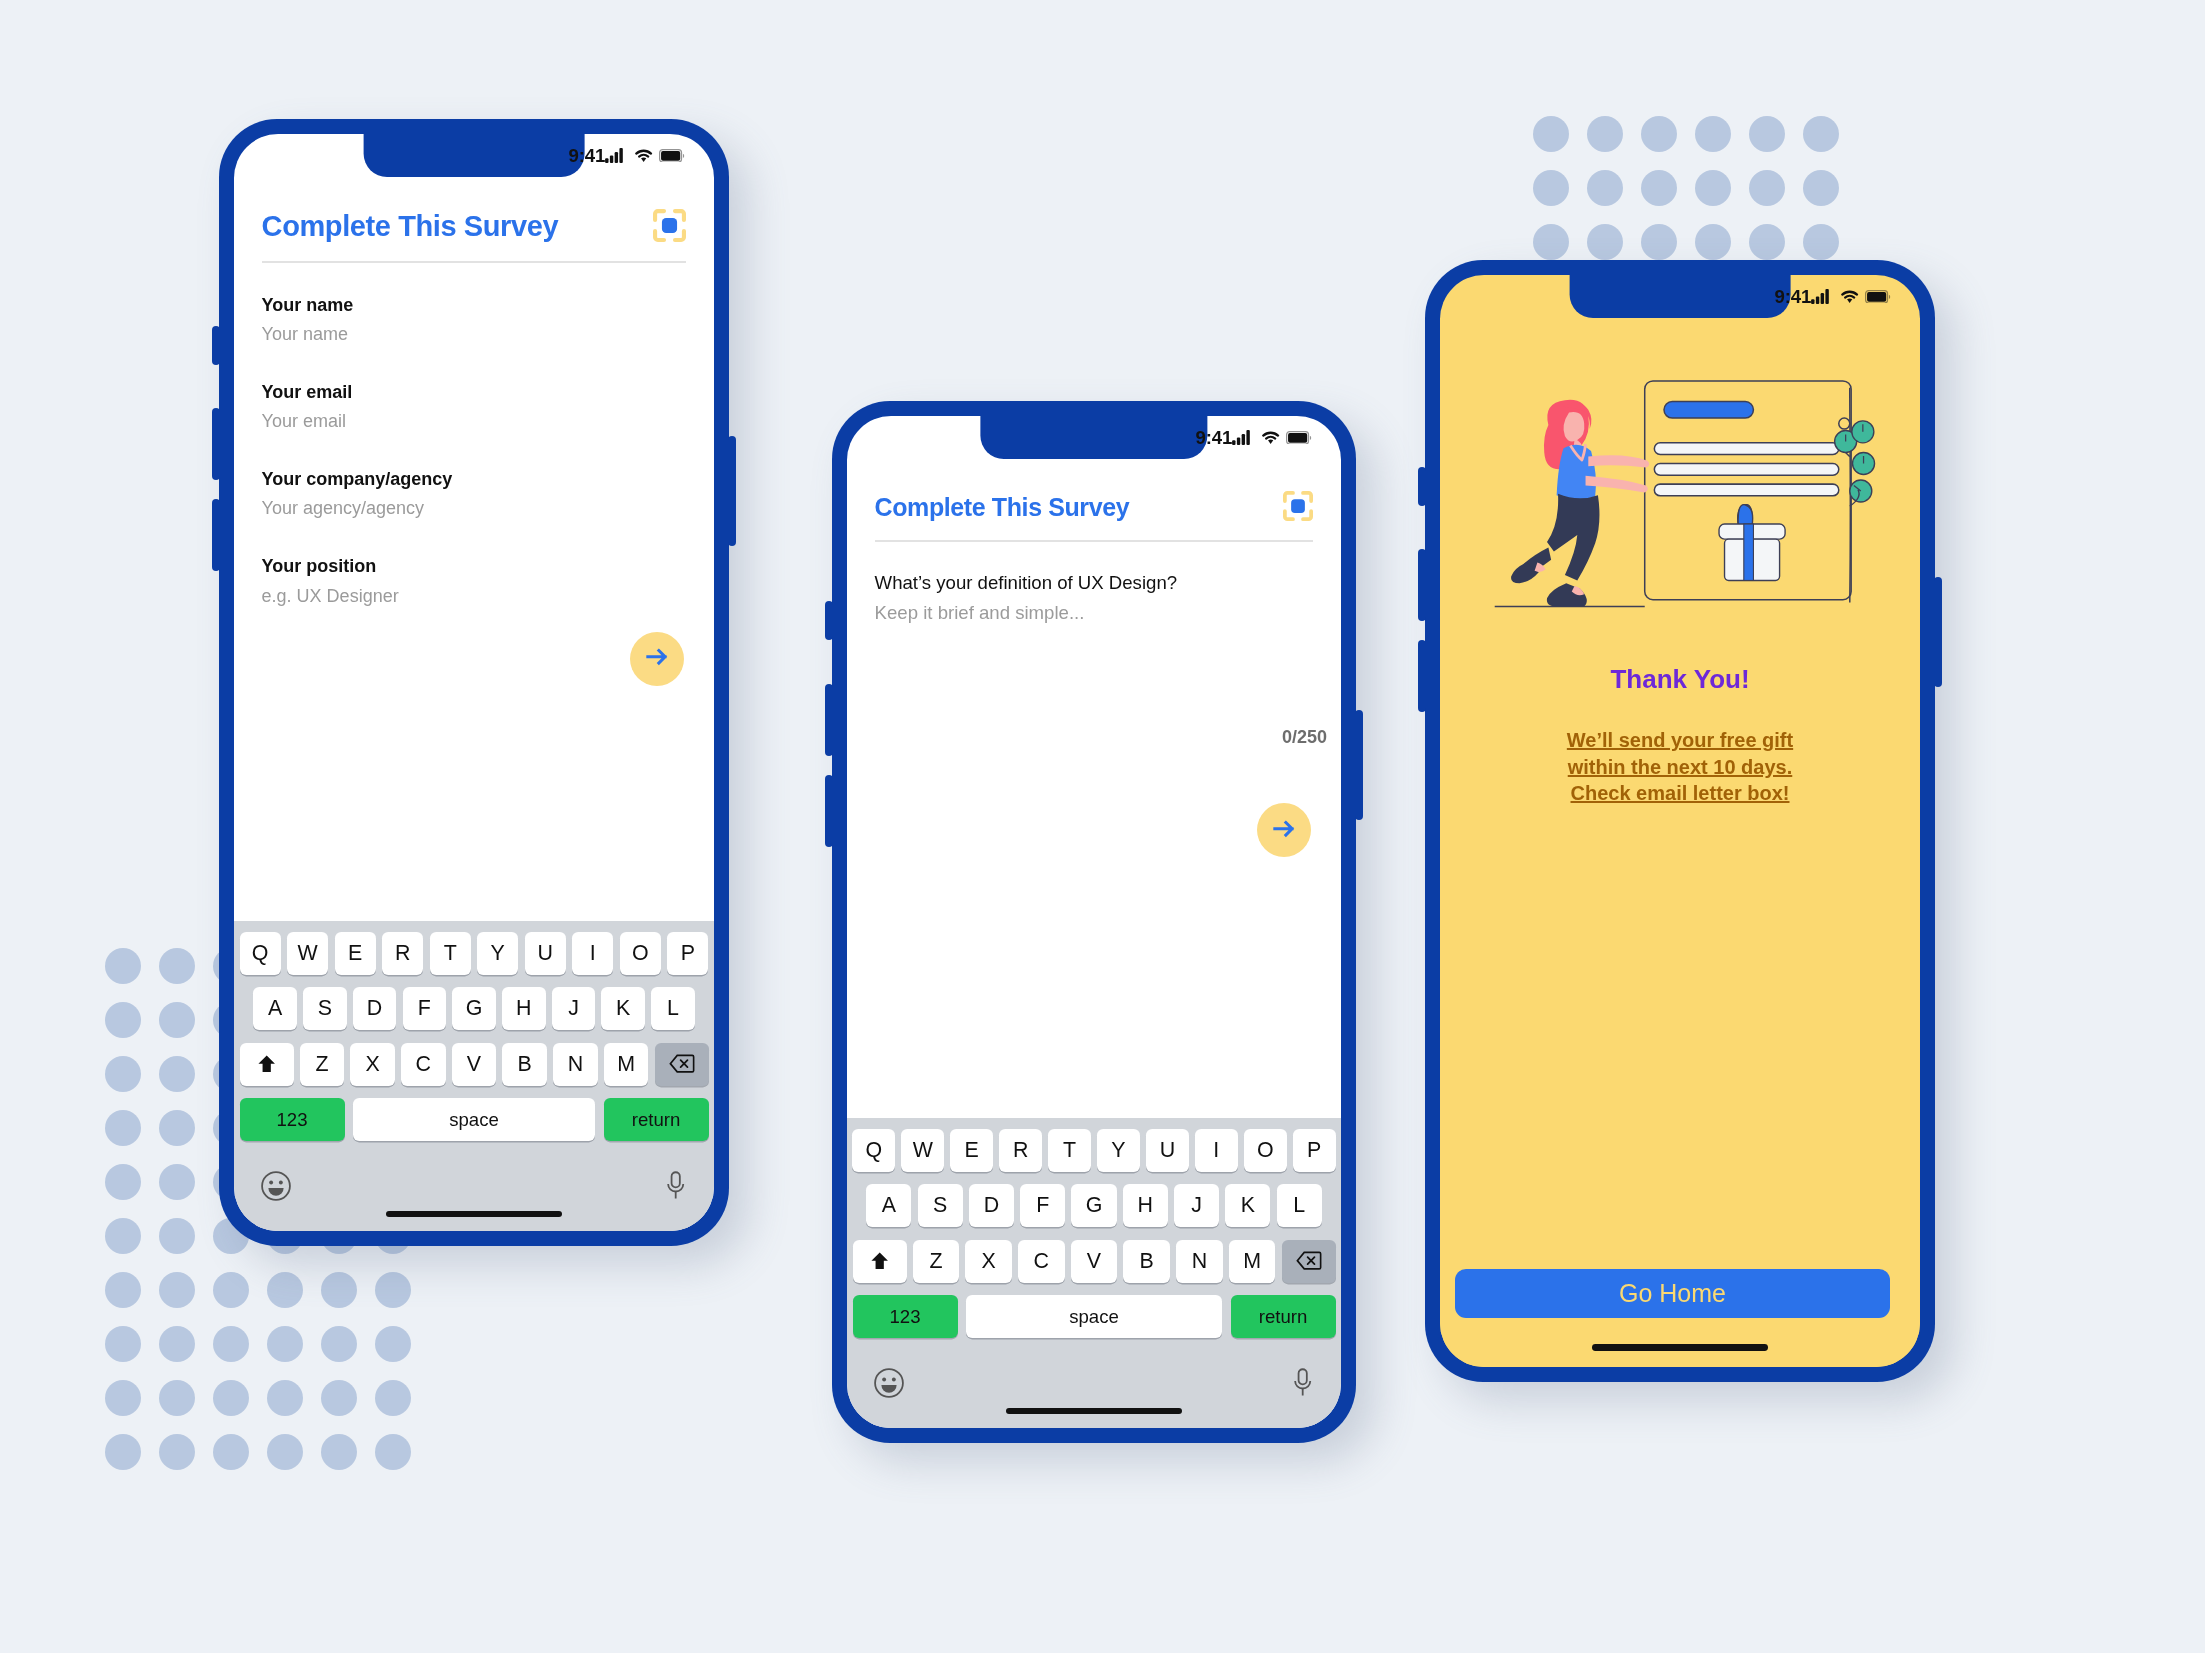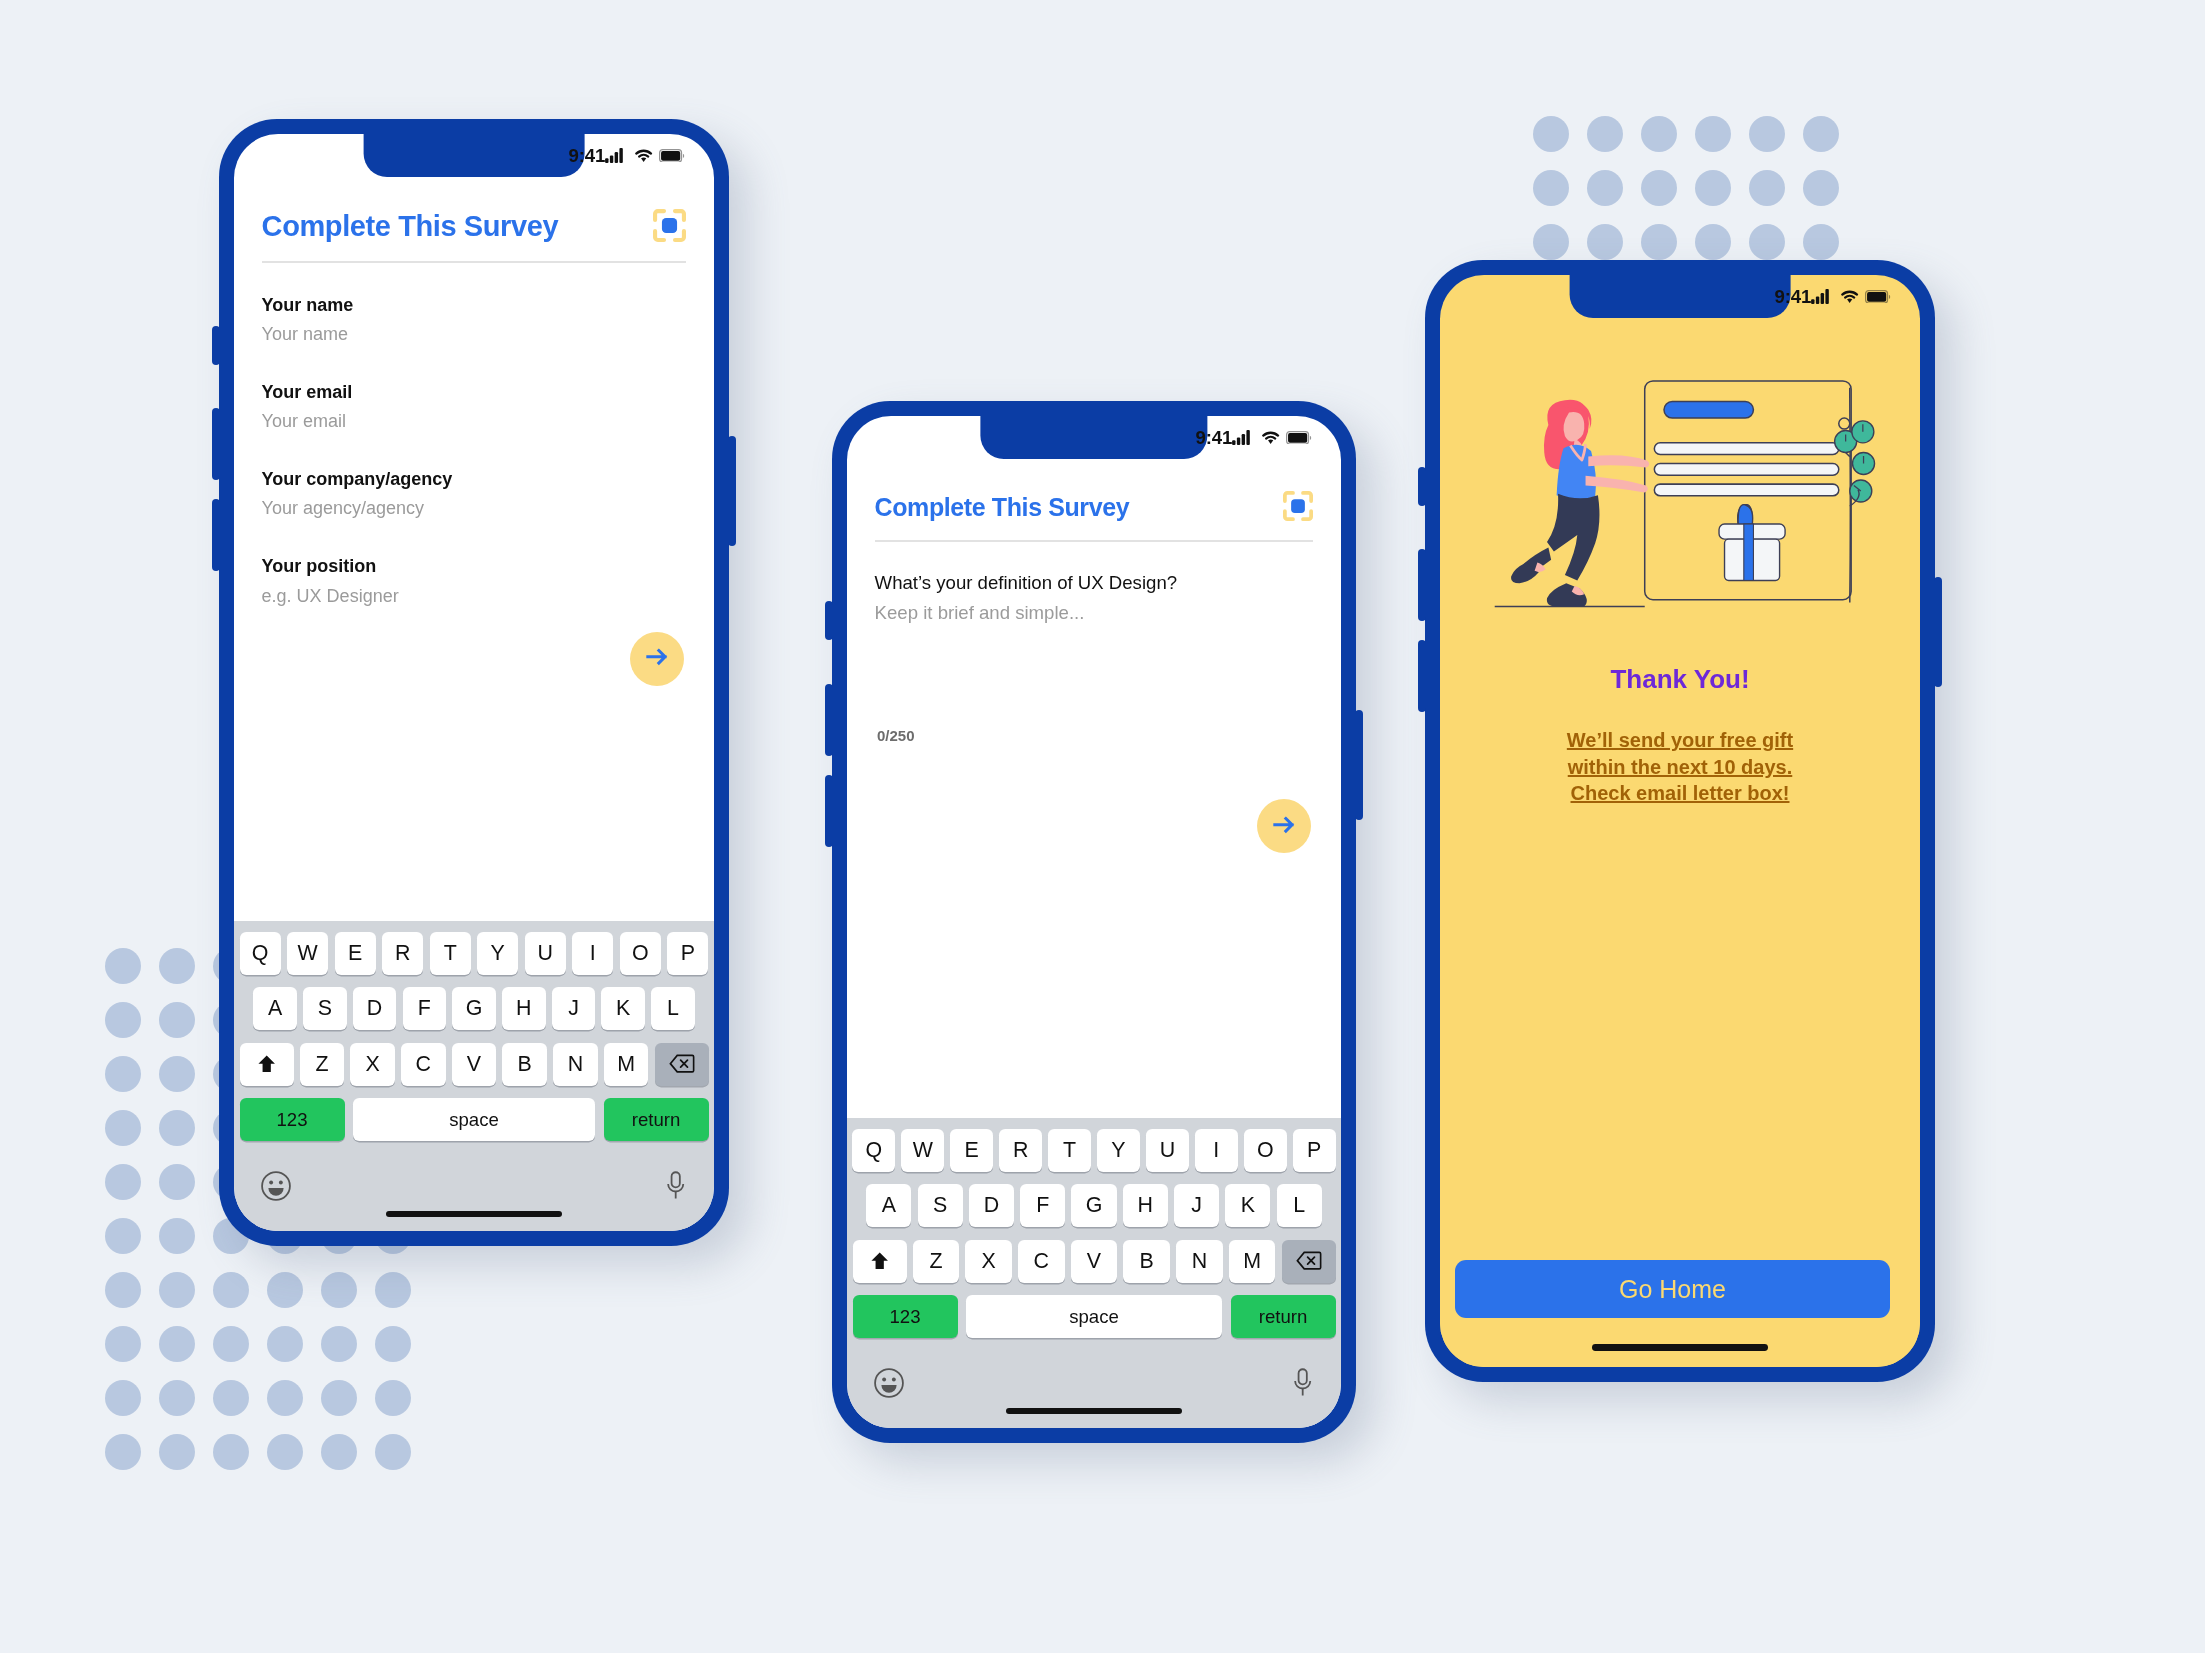--- a/index.html
+++ b/index.html
@@ -146,23 +146,23 @@
   
   .q-block { padding: 30px 27.6px 0 27.6px; }
   .q-label {
     font-size: 18.6px;
     font-weight: normal;
     color: #111;
     margin-bottom: 8.3px;
   }
   .q-ph { font-size: 18.6px; color: #9b9b9b; }
   .counter {
-    text-align: left;
-    padding: 0 30px;
-    font-size: 15px;
+    text-align: right;
+    padding: 0 14px;
+    font-size: 18px;
     font-weight: bold;
     color: #6d6d6d;
   }
 
   
   .keyboard {
     background: #d1d5da;
     padding: 11px 5.5px 0 5.5px;
     flex: 0 0 auto;
   }
@@ -241,21 +241,21 @@
     line-height: 1.32;
     text-decoration: underline;
   }
   .ty-spacer { flex: 1 1 auto; }
   .go-home {
     margin: 0 30px 0 15px;
     background: #2b72ea;
     color: #fbd971;
     border: none;
     border-radius: 11px;
-    height: 58px;
+    height: 49px;
     font-size: 25px;
     font-family: "Liberation Sans", sans-serif;
     cursor: pointer;
   }
   .ty-home-wrap {
     display: flex;
     justify-content: center;
     padding: 26px 0 16.5px 0;
   }
 </style>

